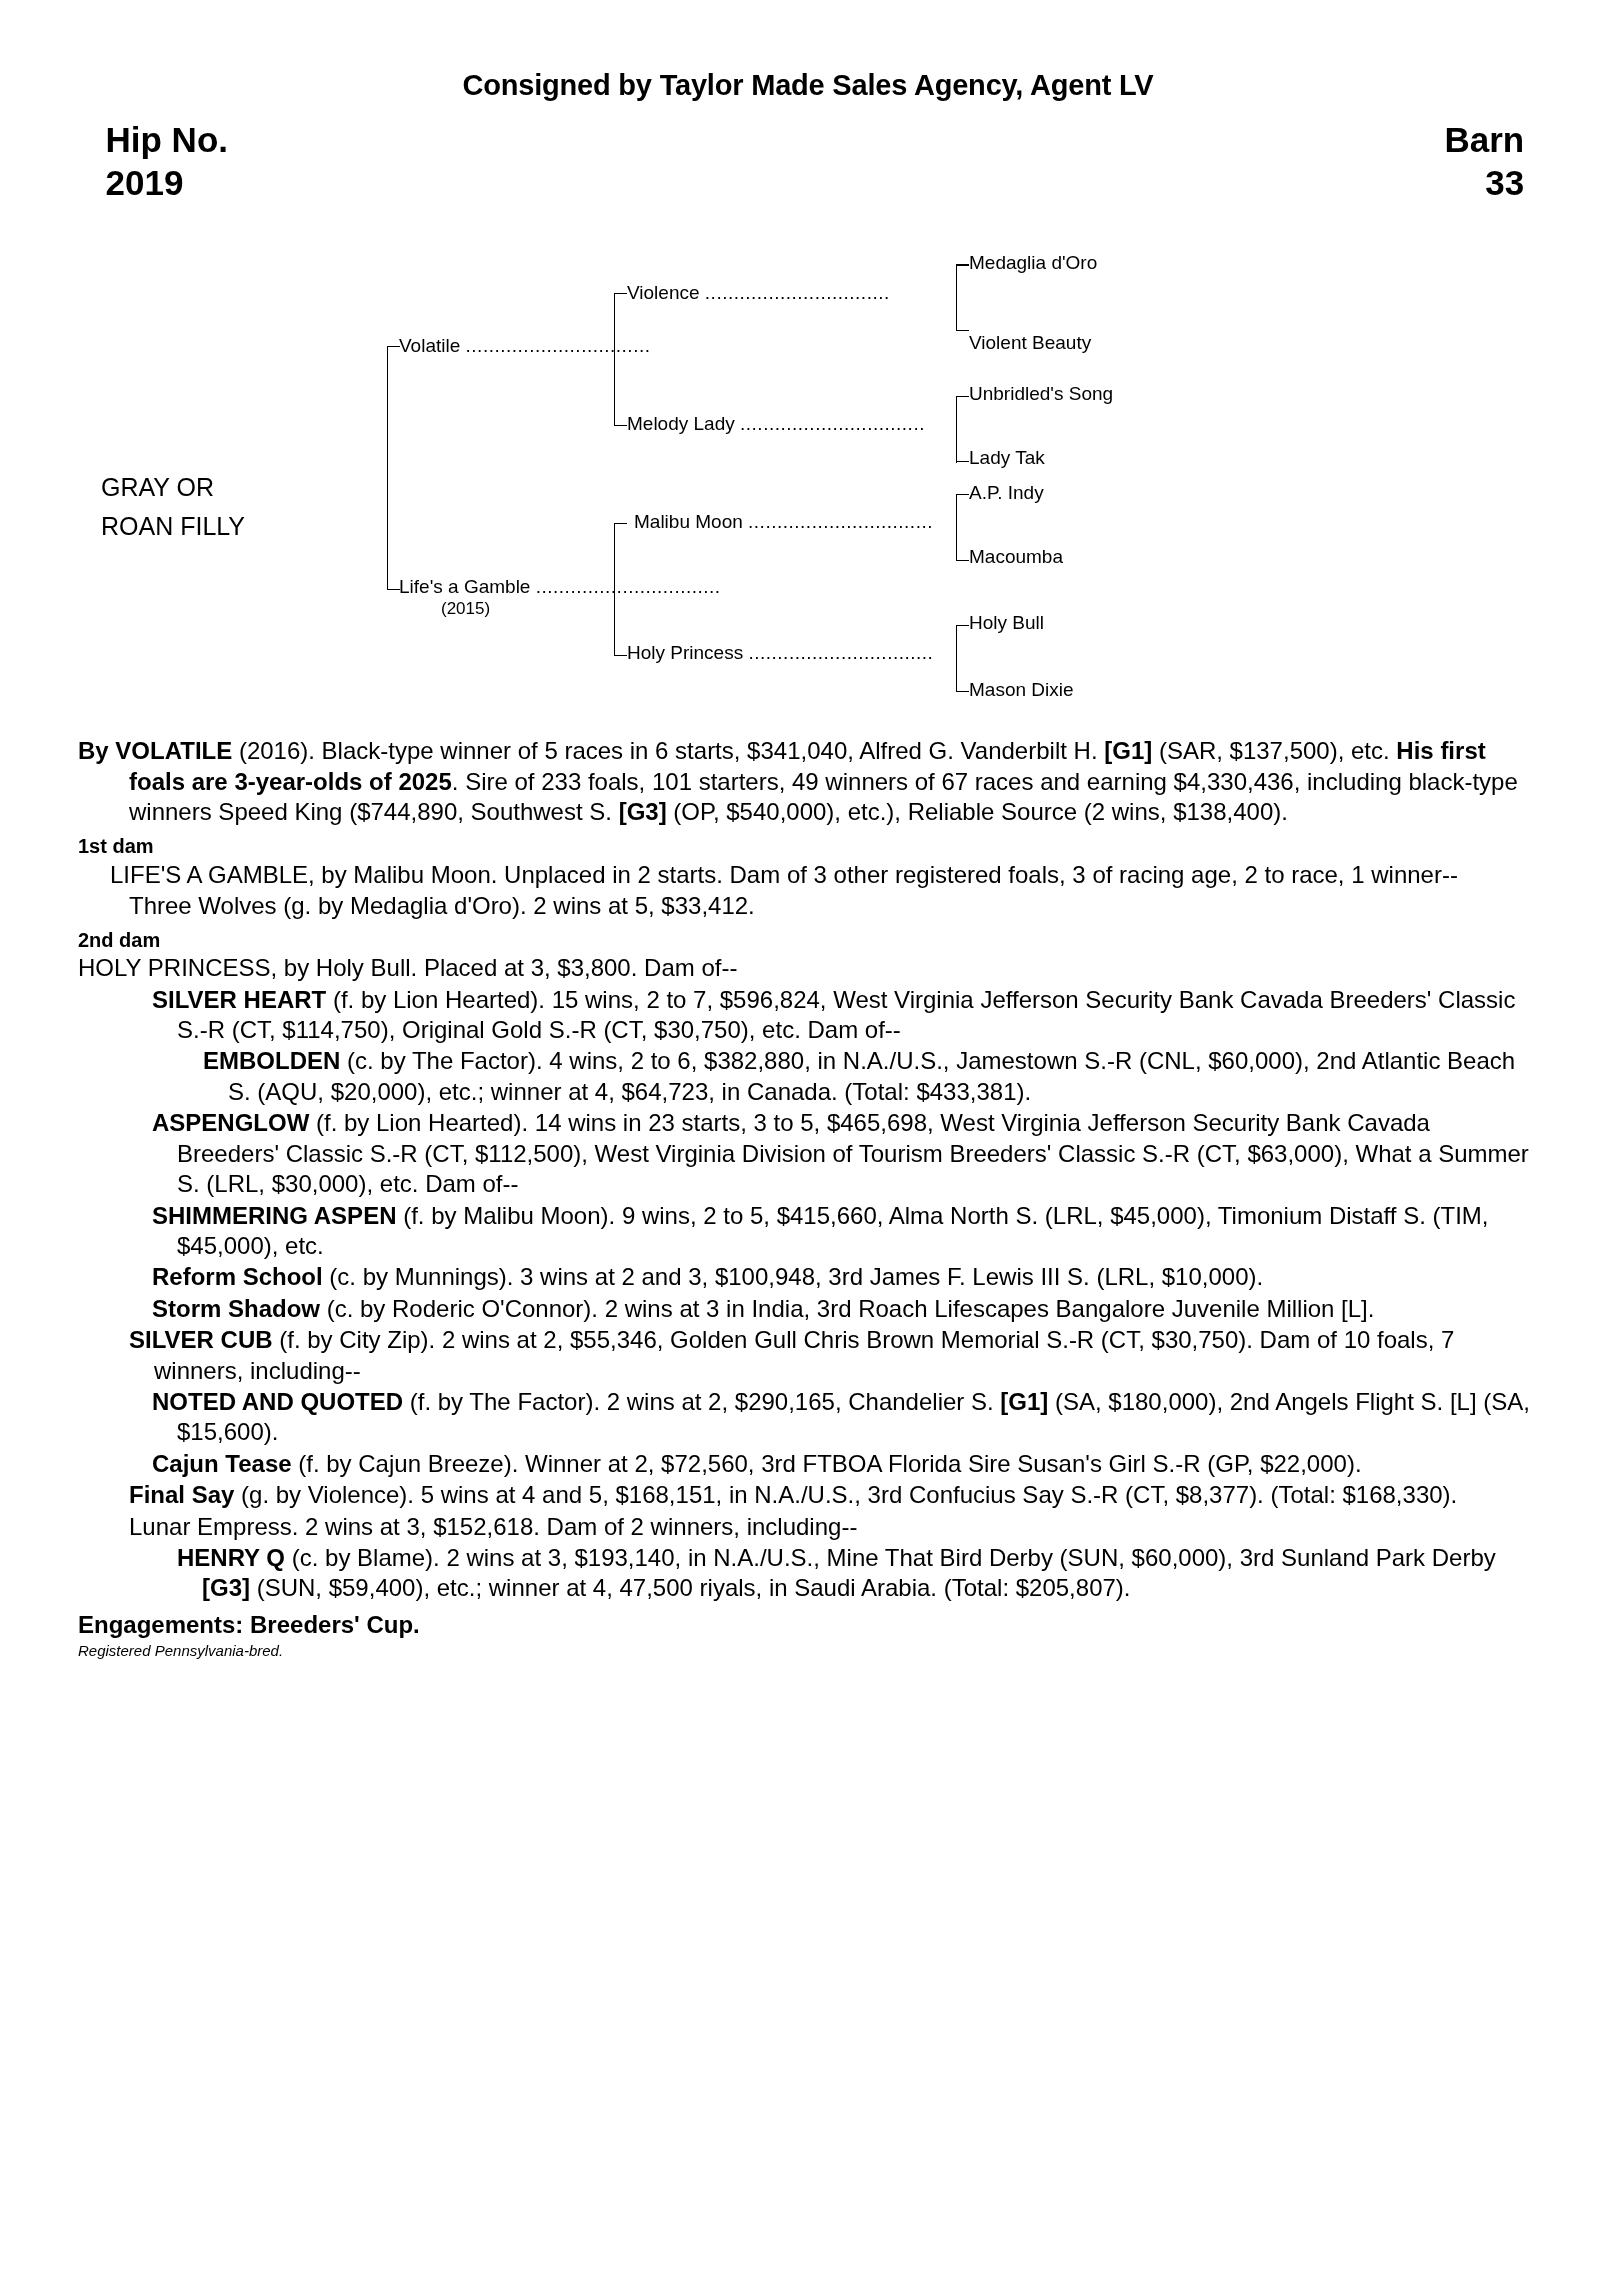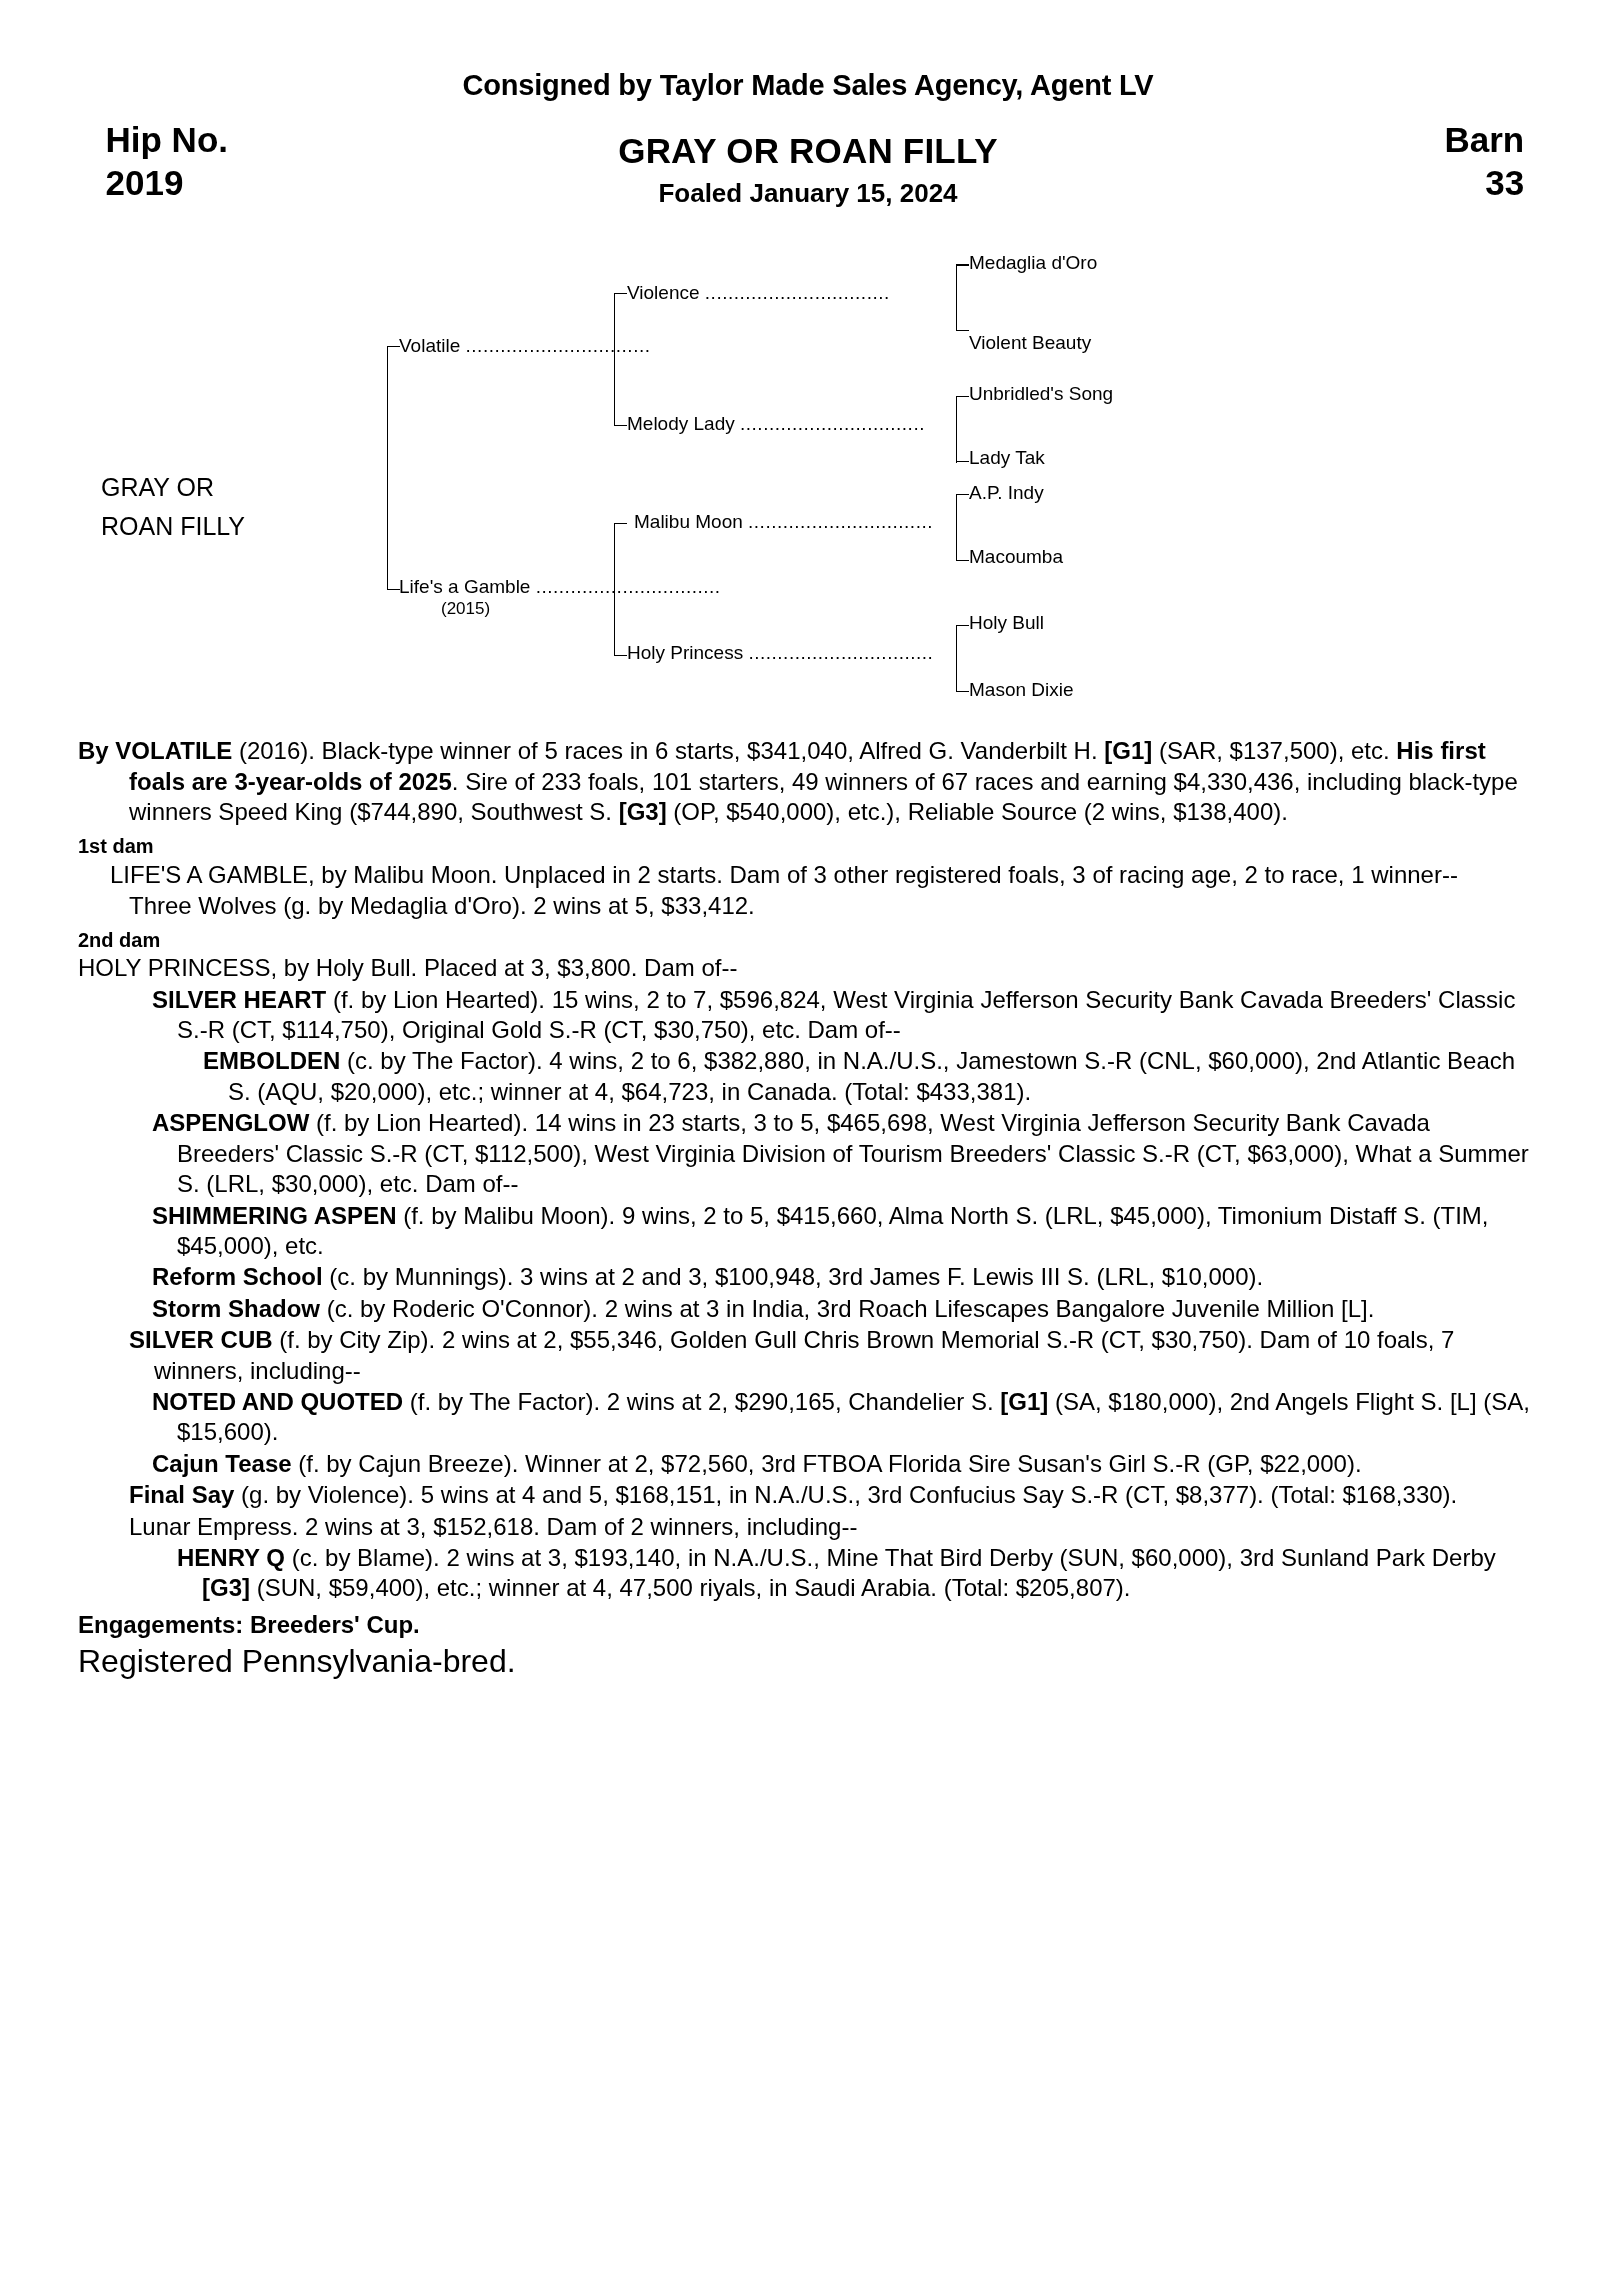--- a/index.html
+++ b/index.html
@@ -111,38 +111,35 @@
     margin-top: 6.4px;
   }
   
   .hang1 { padding-left: 51px; text-indent: -51px; }
   .eng {
     font-weight: bold;
     font-size: 24px;
     margin-top: 6.4px;
   }
   .reg {
-    font-size: 32px;
+    font-size: 15px;
+    font-style: italic;
   }
 </style>
 </head>
 <body>
 
 <div class="page">
 
   <div class="consignor">Consigned by Taylor Made Sales Agency, Agent LV</div>
 
   <div class="head-row">
     <div class="hip">
       <div>Hip No.</div>
       <div>2019</div>
-    </div>
-    <div class="title-block">
-      <div class="sale-title">GRAY OR ROAN FILLY</div>
-      <div class="foaled">Foaled January 15, 2024</div>
     </div>
     <div class="barn">
       <div>Barn</div>
       <div>33</div>
     </div>
   </div>
 
   <div class="pedigree">
 
     <div class="ped-subject">

